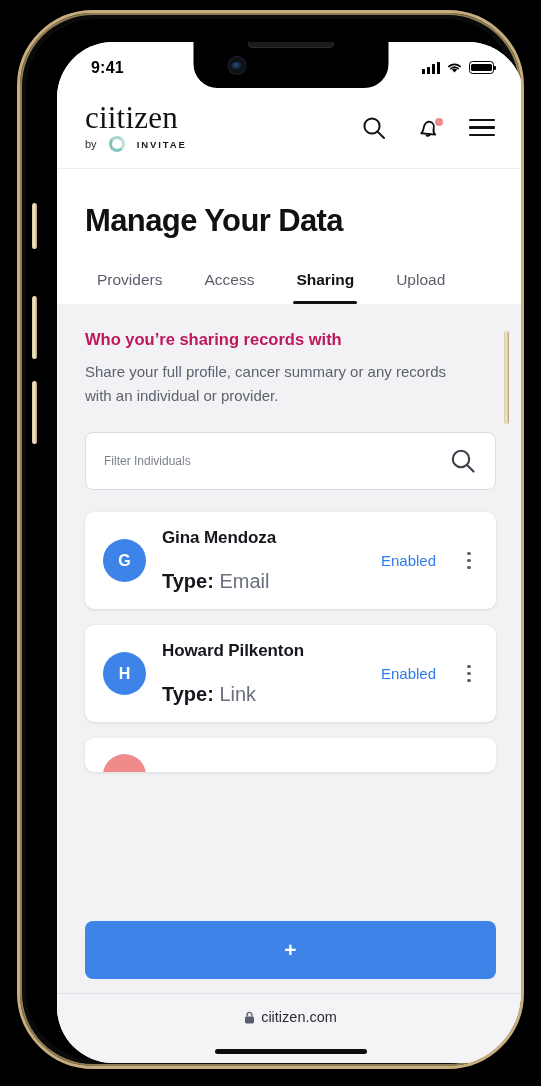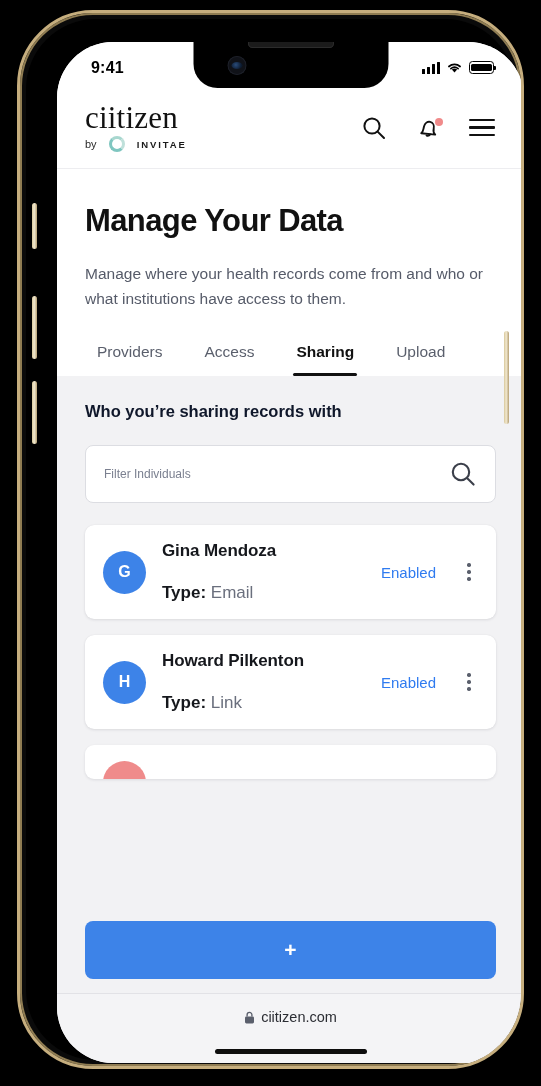--- a/index.html
+++ b/index.html
@@ -199,21 +199,21 @@
   }
 
   
   .content {
     background: #f2f2f4;
     flex: 1;
     padding: 26px 28px 0 28px;
     position: relative;
     overflow: hidden;
   }
-  .sec-title { font-size: 16.5px; font-weight: bold; color: #0f172a; }
+  .sec-title { font-size: 16.5px; font-weight: bold; color: #be185d; }
   .sec-sub {
     margin-top: 11px;
     font-size: 15px; line-height: 24px; color: #5d6270;
     max-width: 380px;
   }
 
   .filter-box {
     margin-top: 24px;
     height: 58px;
     background: #fff;
@@ -239,21 +239,21 @@
     min-height: 86px;
   }
   .avatar {
     width: 43px; height: 43px; border-radius: 50%;
     display: flex; align-items: center; justify-content: center;
     color: #fff; font-size: 16px; font-weight: bold;
     flex: 0 0 43px;
   }
   .card-main { flex: 1; min-width: 0; }
   .card-name { font-size: 17px; font-weight: bold; color: #15171c; letter-spacing: -0.1px; }
-  .card-type { margin-top: 22px; font-size: 17px; color: #6a6f7d; }
+  .card-type { margin-top: 22px; font-size: 20px; color: #6a6f7d; }
   .card-type b { color: #15171c; font-weight: bold; }
   .card-status { font-size: 15px; color: #2f7bf0; white-space: nowrap; padding-right: 6px; }
   .kebab { width: 22px; display: flex; flex-direction: column; align-items: center; gap: 3.5px; cursor: pointer; }
   .kebab span { width: 3.4px; height: 3.4px; border-radius: 50%; background: #5a5f6c; display: block; }
 
   
   .card-peek {
     background: #fff;
     border-radius: 9px;
     box-shadow: 0 1px 3px rgba(20,24,40,0.10);
@@ -374,32 +374,32 @@
                   <span></span>
                   <span></span>
                   <span></span>
                 </div>
             </div>
           </div>
         </div>
 
         <div class="title-sec">
           <div class="page-title">Manage Your Data</div>
-          <div class="page-sub">Manage where your health records come from and who or what institutions have access to them.</div>
         </div>
 
         <div class="tabs">
           <div class="tab">Providers</div>
           <div class="tab">Access</div>
           <div class="tab active">Sharing</div>
           <div class="tab">Upload</div>
         </div>
 
         <div class="content">
           <div class="sec-title">Who you’re sharing records with</div>
+          <div class="sec-sub">Share your full profile, cancer summary or any records with an individual or provider.</div>
 
           <div class="filter-box">
             <input class="filter-input" type="text" placeholder="Filter Individuals" style="">
             <svg width="28" height="28" viewBox="0 0 28 28">
               <circle cx="12" cy="12" r="8.2" stroke="#3b3f4a" stroke-width="2.1" fill="none"></circle>
               <line x1="18" y1="18" x2="24.6" y2="24.6" stroke="#3b3f4a" stroke-width="2.1" stroke-linecap="round"></line>
             </svg>
           </div>
 
           <div class="card-list">

